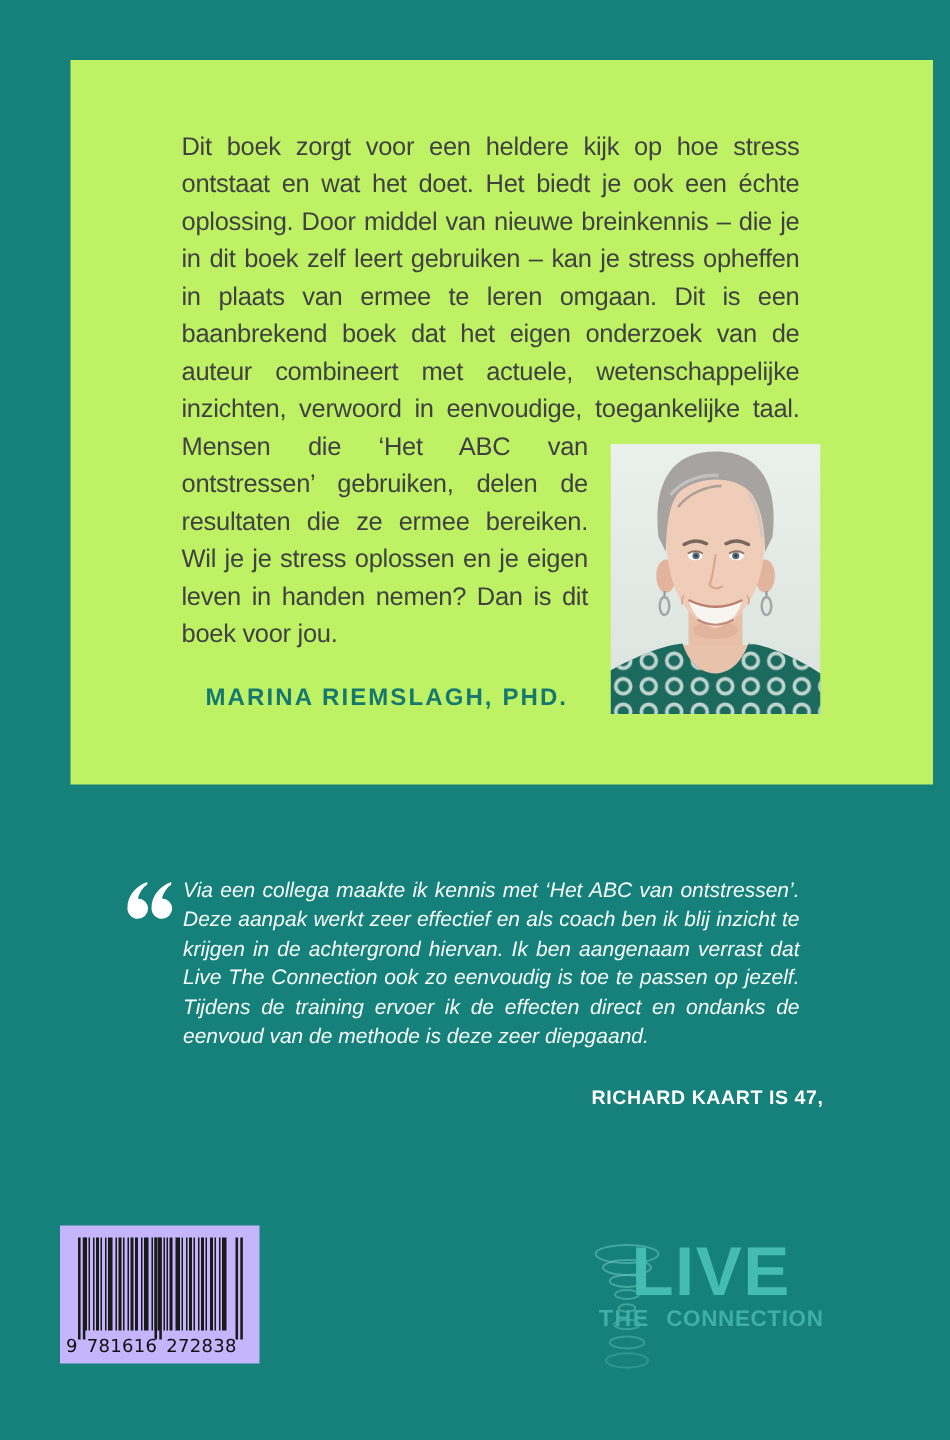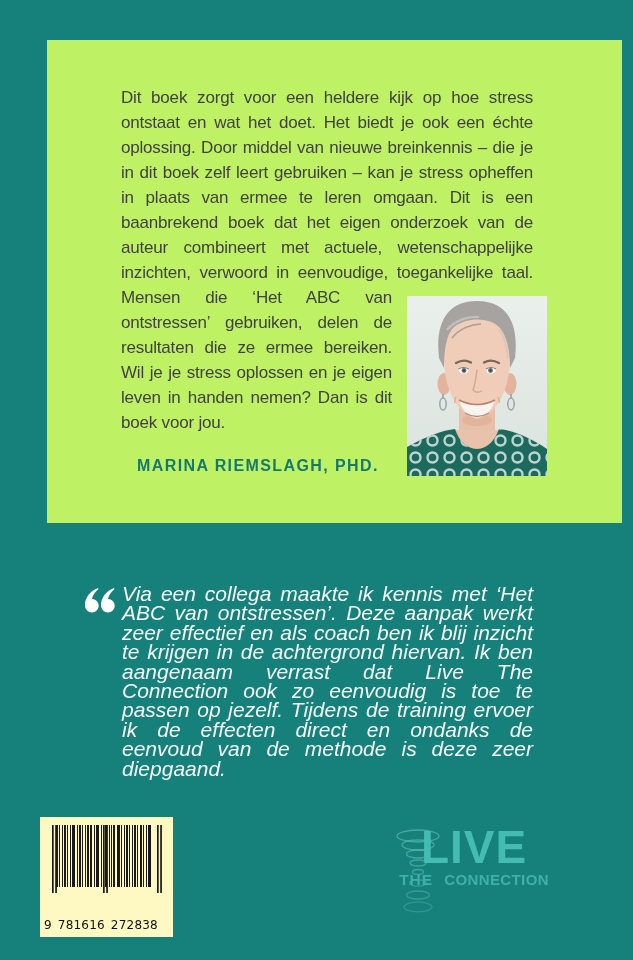--- a/index.html
+++ b/index.html
@@ -26,31 +26,31 @@
   .photo-float svg { display:block; width:140px; height:180px; }
   .author-name {
     position:absolute; left:78px; top:417px;
     font-size:16px; font-weight:bold; letter-spacing:1.4px;
     color:#17786F;
     margin-left:12px;
   }
   .quote-mark { position:absolute; left:84px; top:588px; width:34px; height:26px; }
   .quote-text {
     position:absolute; left:122px; top:584px; width:411px;
-    font-size:21px; line-height:19.4px; font-style:italic;
+    font-size:14px; line-height:19.4px; font-style:italic;
     color:#F5FBF9; text-align:justify;
   }
   .attribution {
     position:absolute; left:122px; top:724px; width:427px;
     text-align:right; color:#FFFFFF; font-weight:bold;
     font-size:13px; line-height:15.5px; letter-spacing:0.4px;
   }
   .barcode {
-    position:absolute; left:40px; top:817px; width:133px; height:120px;
-    background:#fef9c3;
+    position:absolute; left:40px; top:817px; width:133px; height:92px;
+    background:#c4b5fd;
   }
   .barcode svg { position:absolute; left:0; top:0; width:133px; height:100px; }
   .barcode-digits {
     position:absolute; left:4px; right:2px; bottom:5px;
     font-family:"DejaVu Sans", sans-serif; font-size:12px; color:#111;
     letter-spacing:0.2px; word-spacing:2px; white-space:nowrap;
   }
   .logo-swirl { position:absolute; left:391px; top:827px; width:54px; height:92px; }
   .logo {
     position:absolute; top:824px; right:84px; text-align:center;
@@ -132,20 +132,21 @@
 </div>
 
 <div class="quote-mark">
   <svg viewBox="0 0 36 26" xmlns="http://www.w3.org/2000/svg">
     <path d="M15,0 C6.5,3 1,10 1,18.5 A7.4,7.4 0 0 0 8.4,26 A7.2,7.2 0 0 0 8.4,11.6 C9.5,7.4 11.9,3.8 15,1.7 Z" fill="#FFFFFF"></path>
     <path d="M32,0 C23.5,3 18,10 18,18.5 A7.4,7.4 0 0 0 25.4,26 A7.2,7.2 0 0 0 25.4,11.6 C26.5,7.4 28.9,3.8 32,1.7 Z" fill="#FFFFFF"></path>
   </svg>
 </div>
 <div class="quote-text">Via een collega maakte ik kennis met ‘Het ABC van ontstressen’. Deze aanpak werkt zeer effectief en als coach ben ik blij inzicht te krijgen in de achtergrond hiervan. Ik ben aangenaam verrast dat Live The Connection ook zo eenvoudig is toe te passen op jezelf. Tijdens de training ervoer ik de effecten direct en ondanks de eenvoud van de methode is deze zeer diepgaand.</div>
 <div class="attribution">
+  <div>RICHARD KAART IS 47,</div>
 </div>
 
 <div class="barcode">
   <svg id="bars" viewBox="0 0 133 100" xmlns="http://www.w3.org/2000/svg">
       <rect x="16" y="8" width="2" height="62" fill="#1A1A1A"></rect>
       <rect x="19" y="8" width="1" height="62" fill="#1A1A1A"></rect>
       <rect x="22" y="8" width="1" height="62" fill="#1A1A1A"></rect>
       <rect x="24" y="8" width="2" height="62" fill="#1A1A1A"></rect>
       <rect x="27" y="8" width="1" height="62" fill="#1A1A1A"></rect>
       <rect x="30" y="8" width="1" height="62" fill="#1A1A1A"></rect>

